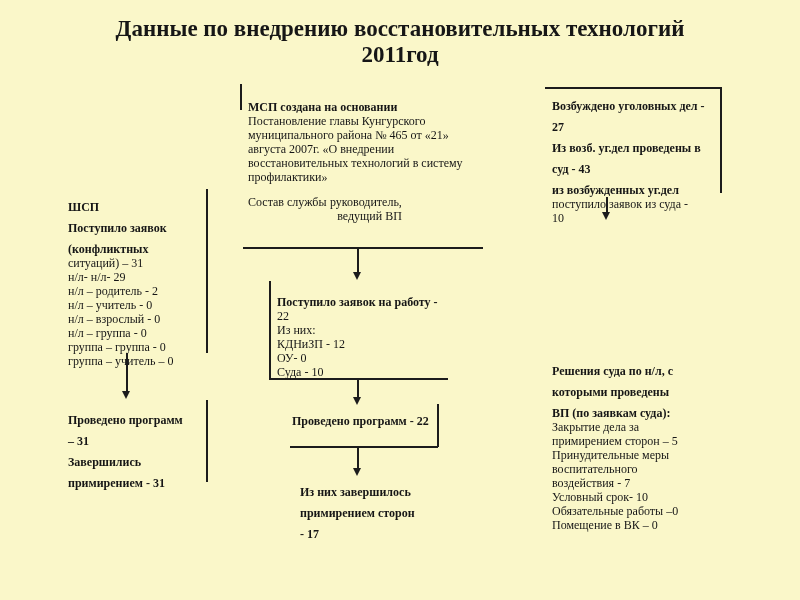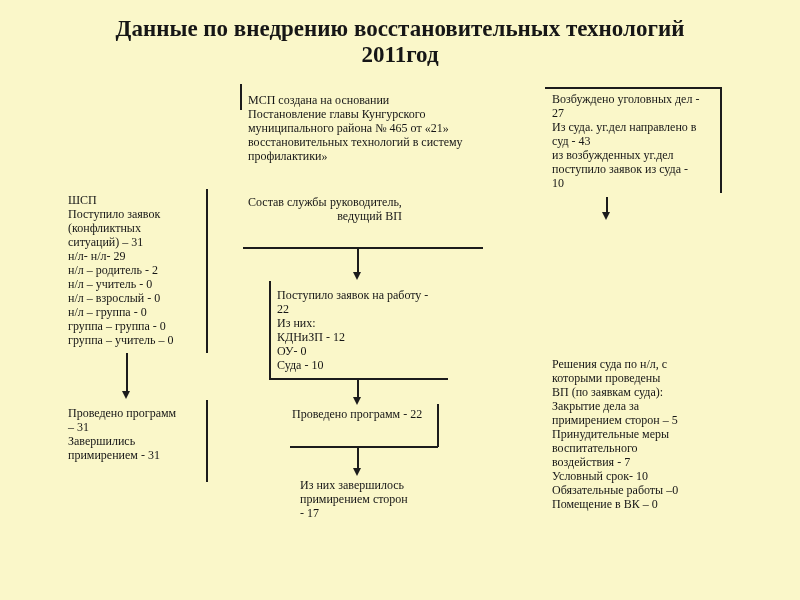--- a/index.html
+++ b/index.html
@@ -13,21 +13,21 @@
   }
   .stage{position:absolute;left:0;top:0;width:800px;height:600px;}
   .slide-title{
     position:absolute;top:16px;left:0;width:800px;
     text-align:center;font-weight:bold;font-size:23px;line-height:26px;
   }
   .tblock{
     position:absolute;font-size:12px;line-height:14px;white-space:nowrap;
   }
   .tblock .line{min-height:14px;}
-  .tblock .line.b{font-weight:normal;}
+  .tblock .line.b{font-weight:bold;margin-top:7px;}
   .hline{position:absolute;height:1.5px;background:#1c1c1c;}
   .vline{position:absolute;width:1.5px;background:#1c1c1c;}
   .ahead{
     position:absolute;width:0;height:0;
     border-left:4.5px solid transparent;
     border-right:4.5px solid transparent;
     border-top:8px solid #1c1c1c;
   }
 </style>
 </head>
@@ -64,20 +64,21 @@
       <div class="line b">Завершились</div>
       <div class="line b">примирением - 31</div>
     </div>
   <div class="vline" style="left:206px;top:400px;height:82px;"></div>
 
   <div class="vline" style="left:240px;top:84px;height:26px;"></div>
   <div class="tblock" style="left:248px;top:93px;">
       <div class="line b">МСП создана на основании</div>
       <div class="line">Постановление главы Кунгурского</div>
       <div class="line">муниципального района № 465 от «21»</div>
+      <div class="line">августа 2007г. «О внедрении</div>
       <div class="line">восстановительных технологий в систему</div>
       <div class="line">профилактики»</div>
     </div>
   <div class="tblock" style="left:248px;top:195px;">
     <div class="line">Состав службы</div>
   </div>
   <div class="tblock" style="left:330px;top:195px;text-align:right;">
     <div class="line">руководитель,</div>
     <div class="line">ведущий ВП</div>
   </div>
@@ -113,21 +114,21 @@
       <div class="line b">Из них завершилось</div>
       <div class="line b">примирением сторон</div>
       <div class="line b">- 17</div>
     </div>
 
   <div class="hline" style="left:545px;top:87px;width:177px;"></div>
   <div class="vline" style="left:720px;top:87px;height:106px;"></div>
   <div class="tblock" style="left:552px;top:92px;">
       <div class="line b">Возбуждено уголовных дел -</div>
       <div class="line b">27</div>
-      <div class="line b">Из суда. уг.дел направлено в</div>
+      <div class="line b">Из возб. уг.дел проведены в</div>
       <div class="line b">суд - 43</div>
       <div class="line b">из возбужденных уг.дел</div>
       <div class="line">поступило заявок из суда -</div>
       <div class="line">10</div>
     </div>
 
   <div class="vline" style="left:606px;top:197px;height:16px;"></div>
   <div class="ahead" style="left:602px;top:212px;"></div>
 
   <div class="tblock" style="left:552px;top:357px;">

